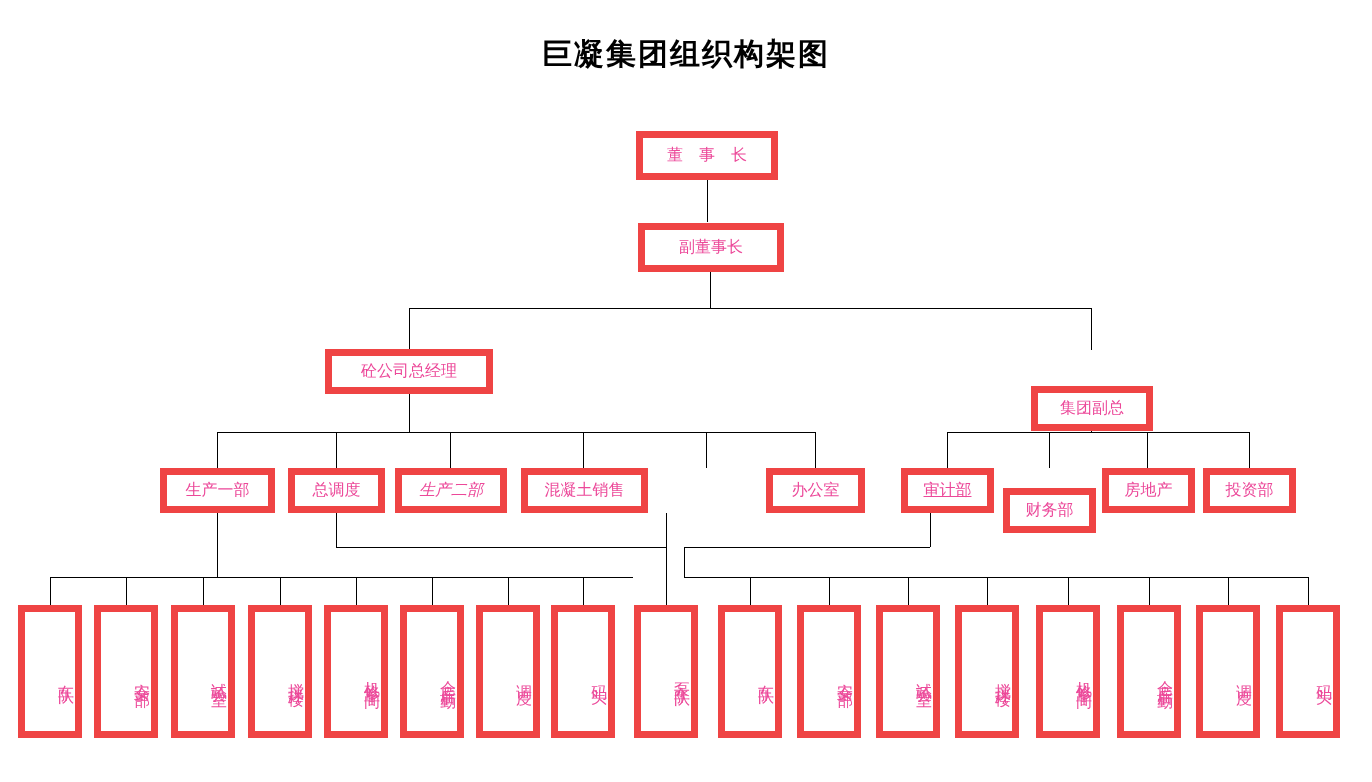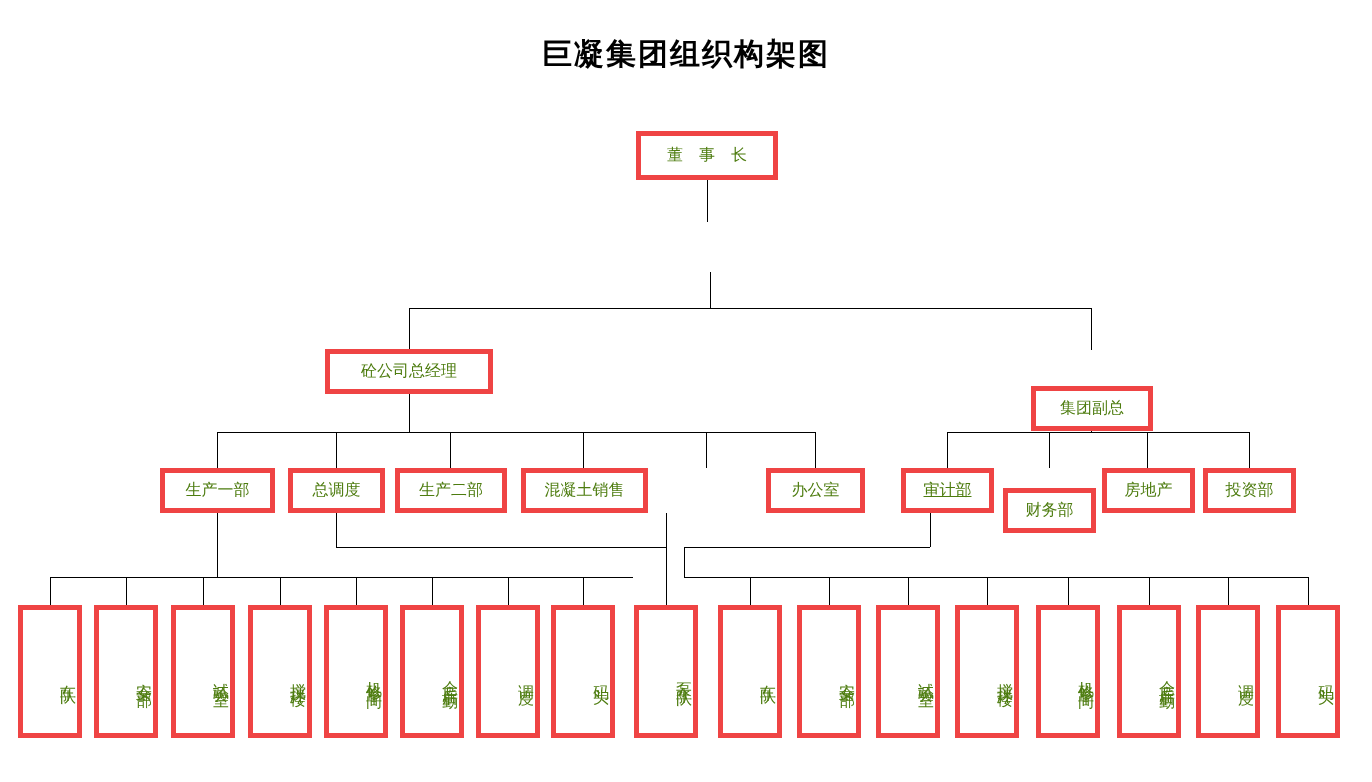--- a/index.html
+++ b/index.html
@@ -25,29 +25,29 @@
     width: 1372px;
     text-align: center;
     font-size: 30px;
     font-weight: bold;
     letter-spacing: 2px;
     color: #000;
   }
   .node {
     position: absolute;
     box-sizing: border-box;
-    border: 5px solid #ef4444;
+    border: 7px solid #ef4444;
     background: #ffffff;
     display: flex;
     align-items: center;
     justify-content: center;
     text-align: center;
     font-size: 16px;
     line-height: 1.15;
-    color: #4d7c0f;
+    color: #ec4899;
     z-index: 2;
   }
   .node.spaced {
     letter-spacing: 6px;
     text-indent: 6px;
   }
   .node.vert {
     writing-mode: vertical-rl;
     text-orientation: upright;
     letter-spacing: 4px;
@@ -120,28 +120,29 @@
   <div class="line v" style="left:829px; top:577px; height:28px;"></div>
   <div class="line v" style="left:908px; top:577px; height:28px;"></div>
   <div class="line v" style="left:987px; top:577px; height:28px;"></div>
   <div class="line v" style="left:1068px; top:577px; height:28px;"></div>
   <div class="line v" style="left:1149px; top:577px; height:28px;"></div>
   <div class="line v" style="left:1228px; top:577px; height:28px;"></div>
   <div class="line v" style="left:1308px; top:577px; height:28px;"></div>
 
   <div class="node spaced" style="left:636px; top:131px; width:142px; height:49px;">董 事 长</div>
 
+  <div class="node" style="left:638px; top:223px; width:146px; height:49px;">副董事长</div>
 
   <div class="node" style="left:325px; top:349px; width:168px; height:45px;">砼公司总经理</div>
 
   <div class="node" style="left:1031px; top:349px; width:122px; height:45px;margin-top:37px;">集团副总</div>
 
   <div class="node" style="left:160px; top:468px; width:115px; height:45px;">生产一部</div>
   <div class="node" style="left:288px; top:468px; width:97px; height:45px;">总调度</div>
-  <div class="node" style="left:395px; top:468px; width:112px; height:45px;">生产二部</div>
+  <div class="node" style="left:395px; top:468px; width:112px; height:45px;font-style:italic;">生产二部</div>
   <div class="node" style="left:521px; top:468px; width:127px; height:45px;font-family:Liberation Serif, serif;">混凝土销售</div>
   <div class="node" style="left:766px; top:468px; width:99px; height:45px;">办公室</div>
 
   <div class="node" style="left:901px; top:468px; width:93px; height:45px;text-decoration:underline;">审计部</div>
   <div class="node" style="left:1003px; top:468px; width:93px; height:45px;margin-top:20px;">财务部</div>
   <div class="node" style="left:1102px; top:468px; width:93px; height:45px;">房地产</div>
   <div class="node" style="left:1203px; top:468px; width:93px; height:45px;">投资部</div>
 
   <div class="node vert" style="left:18px; top:605px; width:64px; height:133px;">车队</div>
   <div class="node vert" style="left:94px; top:605px; width:64px; height:133px;">安全部</div>

